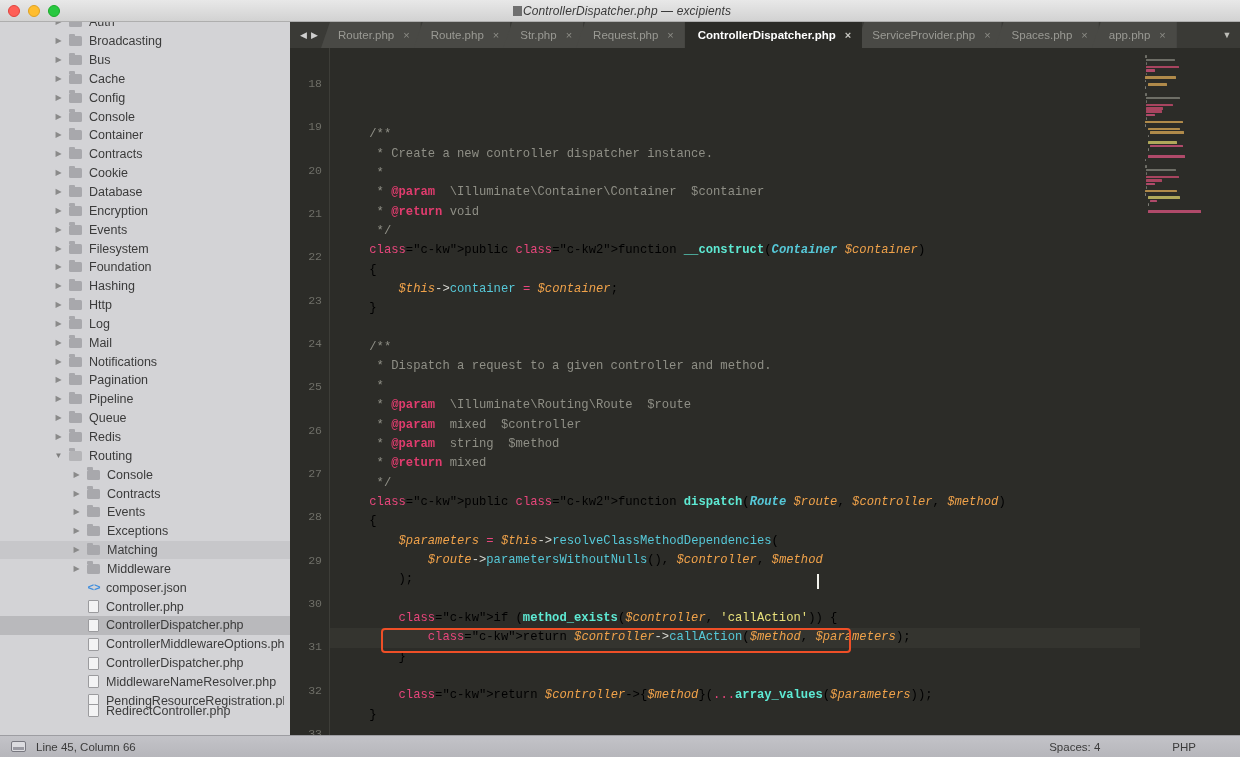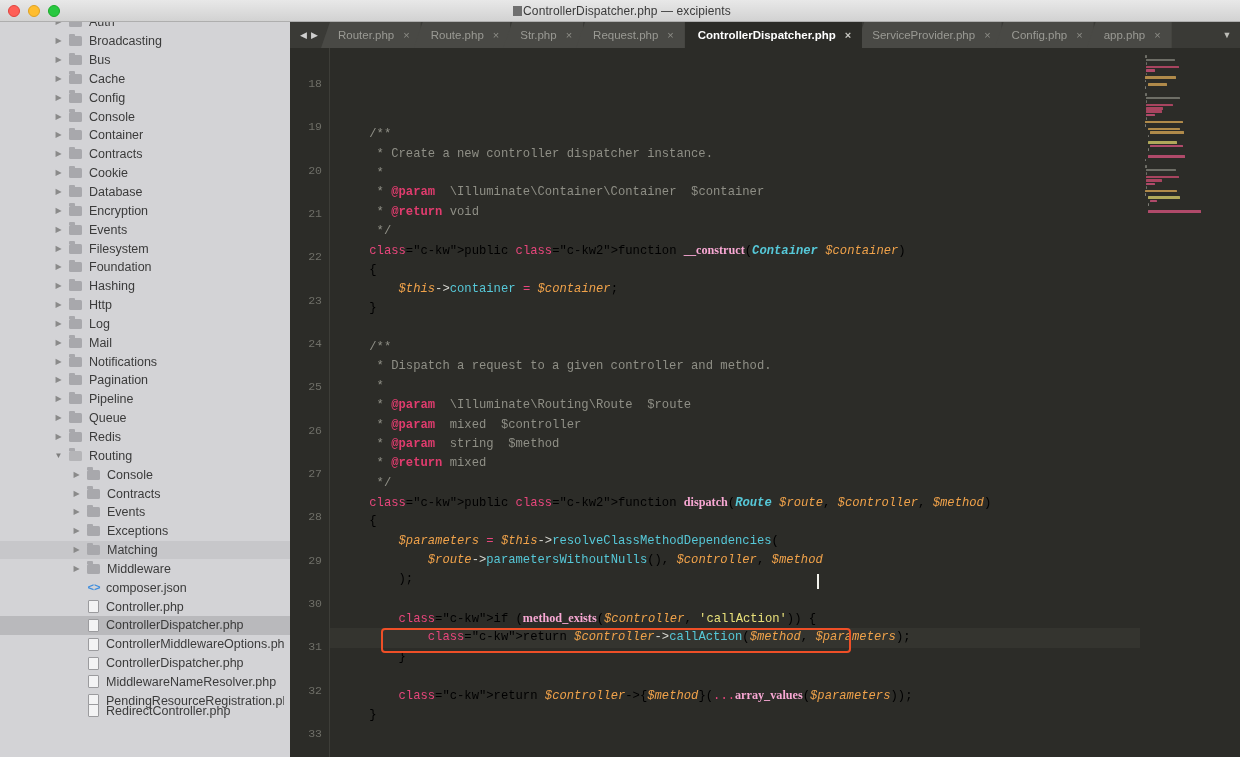--- a/index.html
+++ b/index.html
@@ -22,21 +22,21 @@
     position: relative;
   }
   #traffic { display: flex; gap: 8px; padding-left: 8px; align-items: center; }
   .light { width: 12px; height: 12px; border-radius: 50%; }
   .light.red    { background: #ff5f57; border: .5px solid #e0443e; }
   .light.yellow { background: #ffbd2e; border: .5px solid #dea123; }
   .light.green  { background: #28c840; border: .5px solid #1aab29; }
   #title-center {
     position: absolute; left: 4px; right: 0; text-align: center;
     font-size: 12px; color: #3a3a3a; letter-spacing: .1px;
-    display: flex; align-items: center; justify-content: center; gap: 1px;
+    display: flex; align-items: center; justify-content: center; gap: 1px; font-style: italic;
   }
   #title-icon { width: 9px; height: 10px; background: #6f6f6f; display: inline-block; }
 
   
   #body { flex: 1 1 auto; display: flex; min-height: 0; }
 
   
   #sidebar {
     width: 290px; flex: 0 0 290px;
     background: #d3d3d6;
@@ -129,21 +129,21 @@
     padding-top: 2px; padding-left: 10px;
     white-space: pre;
   }
   .cl { height: 19.35px; line-height: 19.35px; }
   .cl.cur { background: #34342f; margin-left: -10px; padding-left: 10px; }
 
   
   .c-com  { color: #8f8f86; }
   .c-doc  { color: #e03c6e; font-weight: bold; }
   .c-kw   { color: #e8467c; }
-  .c-fn   { color: #f9a8d4; font-weight: bold; font-family: Liberation Serif, serif; }
+  .c-fn   { color: #5eead4; font-weight: bold; }
   .c-cls  { color: #56c8d8; font-style: italic; font-weight: bold; }
   .c-var  { color: #f0a24a; font-style: italic; font-weight: normal; }
   .c-mth  { color: #56c8d8; }
   .c-str  { color: #e8e07a; }
   .c-op   { color: #e8467c; }
   .c-pun  { color: #d8d8d2; }
 
   
   #caret {
     position: absolute; width: 1.6px; height: 15px;
@@ -458,21 +458,21 @@
             </div>
             <div class="tab active">
               <span>ControllerDispatcher.php</span>
               <span class="x">×</span>
             </div>
             <div class="tab">
               <span>ServiceProvider.php</span>
               <span class="x">×</span>
             </div>
             <div class="tab">
-              <span>Config.php</span>
+              <span>Spaces.php</span>
               <span class="x">×</span>
             </div>
             <div class="tab">
               <span>app.php</span>
               <span class="x">×</span>
             </div>
           </div>
         <div id="tabmenu">▼</div>
       </div>
 
@@ -567,14 +567,20 @@
             <div class="mm" style="margin-left: 7.96px; width: 0.62px; background: rgb(125, 125, 118);"></div>
             <div class="mm" style="margin-left: 3px; width: 0px; background: transparent;"></div>
             <div class="mm" style="margin-left: 7.96px; width: 52.7px; background: rgb(176, 74, 106);"></div>
             <div class="mm" style="margin-left: 3px; width: 0px; background: transparent;"></div>
           </div>
       </div>
 
     </div>
   </div>
 
+  <div id="statusbar">
+    <div id="sb-icon"></div>
+    <span>Line 45, Column 66</span>
+    <span id="sb-spaces">Spaces: 4</span>
+    <span id="sb-lang">PHP</span>
+  </div>
 
 </div>
 
 </body></html>

